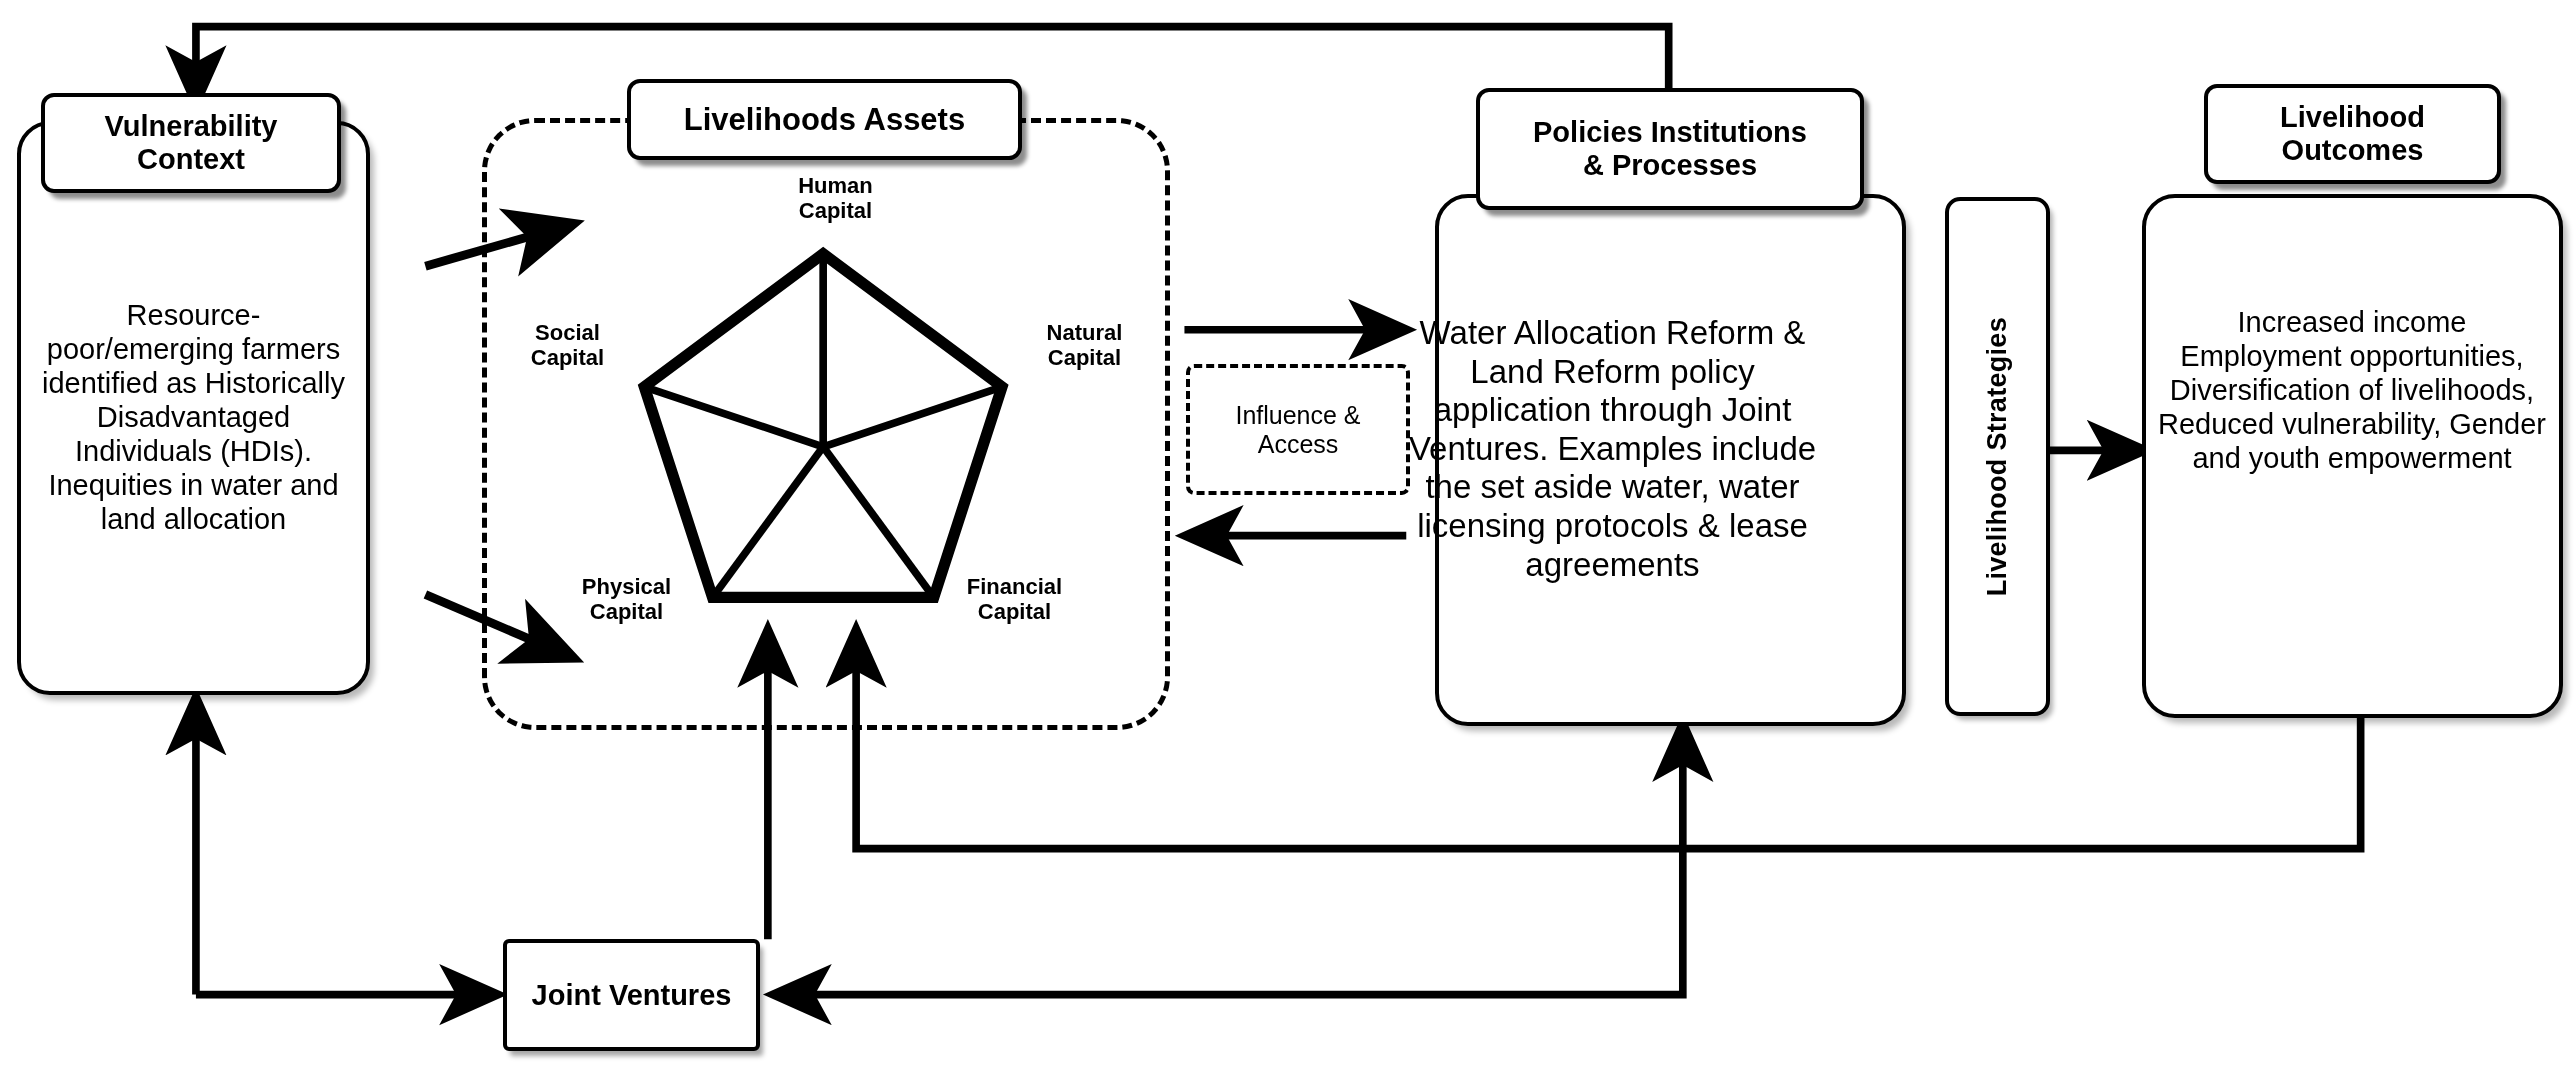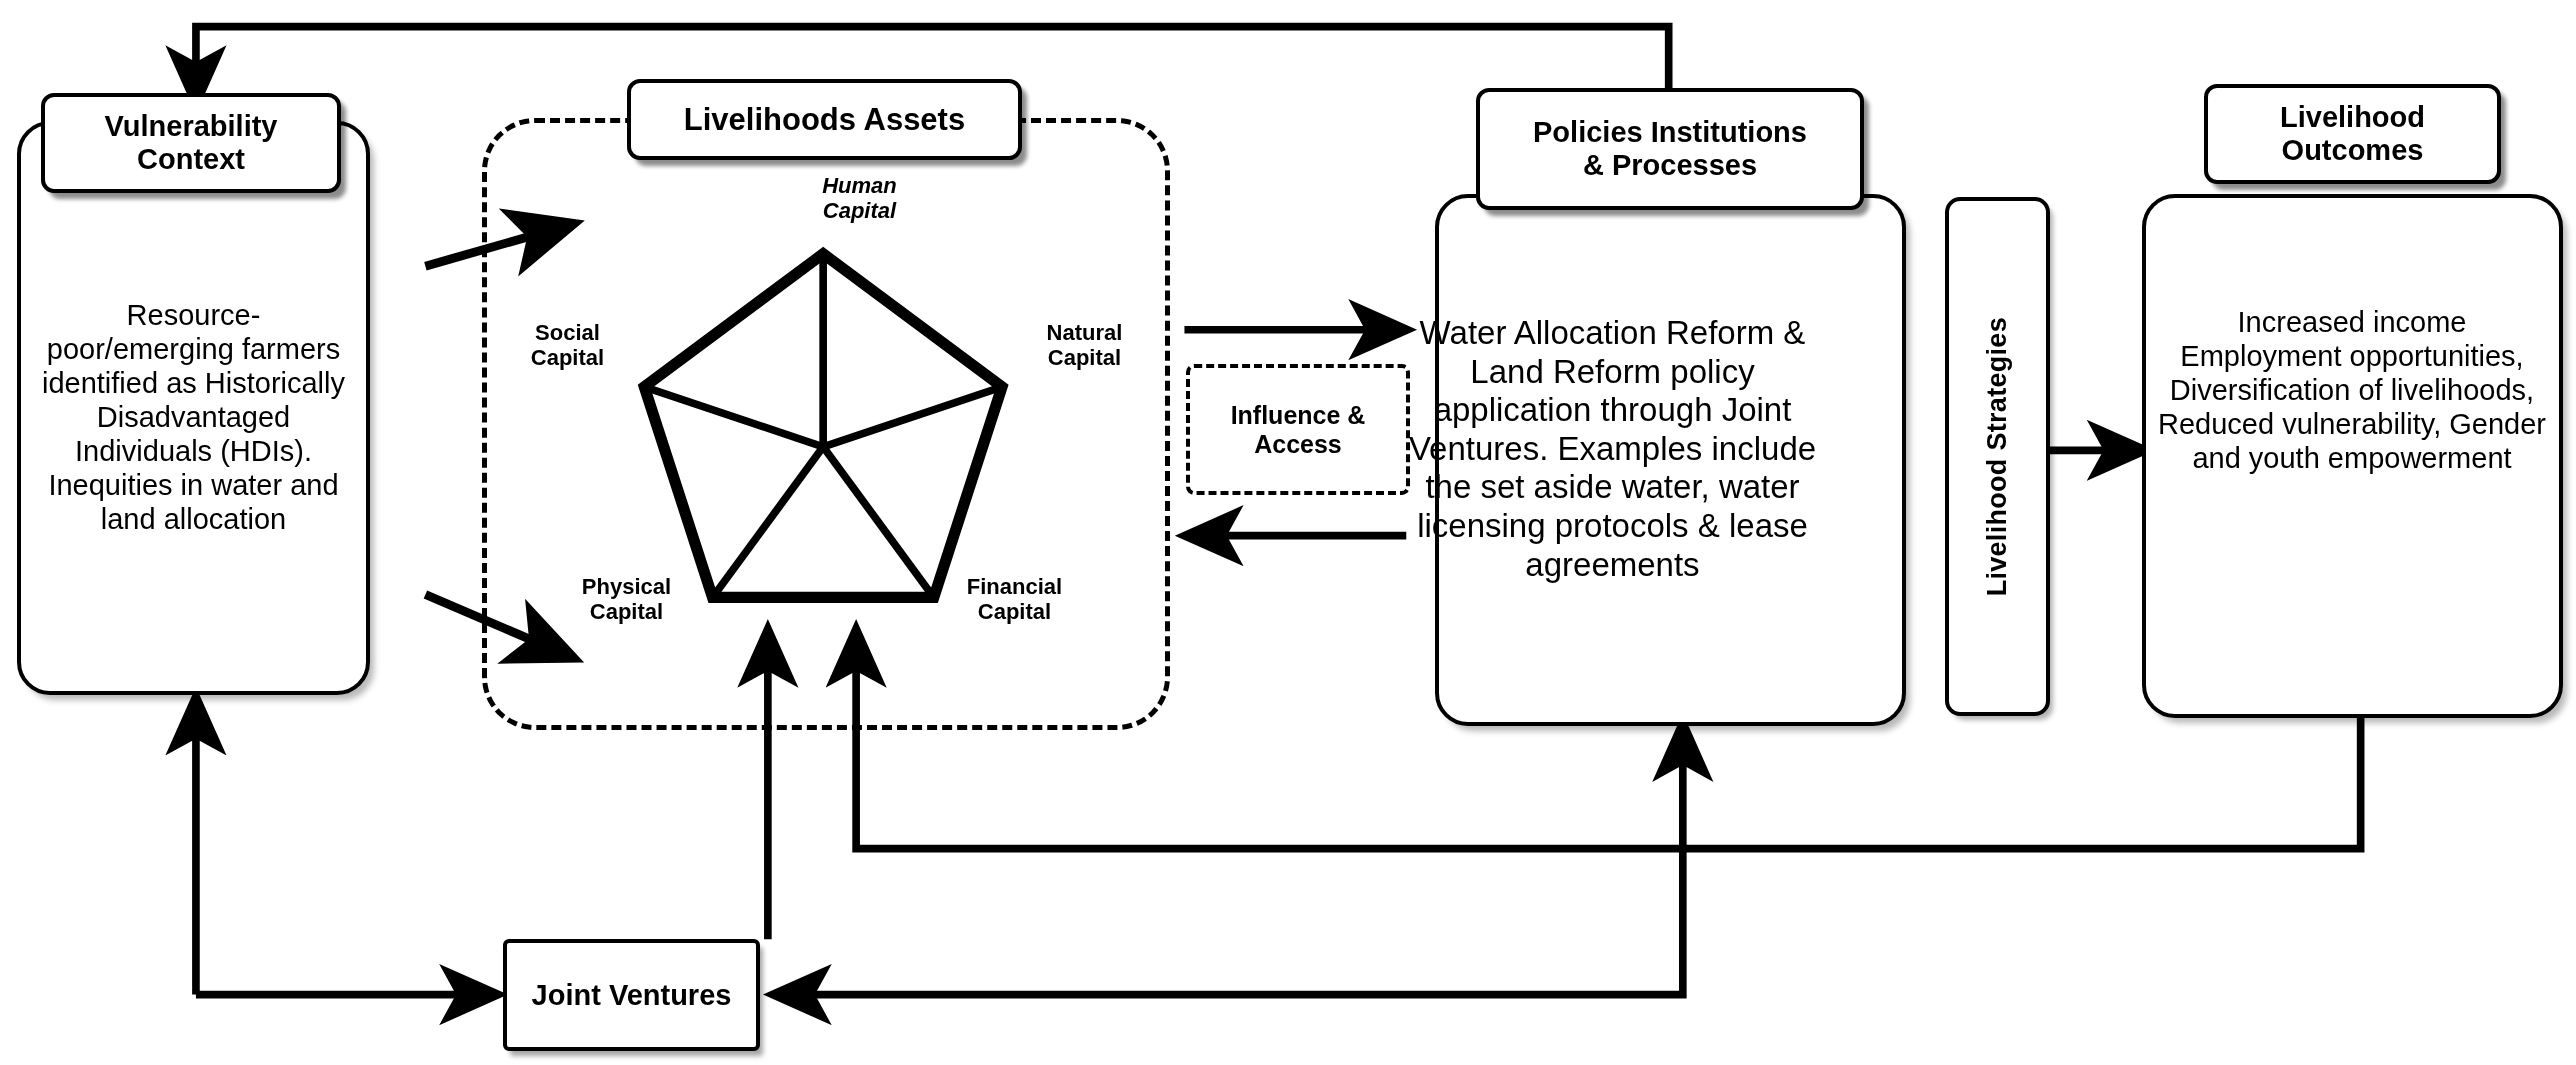--- a/index.html
+++ b/index.html
@@ -27,21 +27,21 @@
   }
   .pentlabel{position:absolute;font-weight:bold;text-align:center;line-height:1.12;
              font-size:22px;z-index:6;white-space:nowrap;}
   .dashbox{
     position:absolute;border:5.3px dashed #000;border-radius:53px;box-sizing:border-box;
     background:transparent;z-index:2;
   }
   .dashsmall{
     position:absolute;border:4.7px dashed #000;border-radius:8.2px;box-sizing:border-box;
     display:flex;align-items:center;justify-content:center;text-align:center;
-    font-weight:bold;font-size:25px;line-height:1.15;z-index:5;background:#fff;
+    font-weight:normal;font-size:25px;line-height:1.15;z-index:5;background:#fff;
   }
   .vertpanel{
     position:absolute;background:#fff;border:4.1px solid #000;border-radius:15.3px;
     box-sizing:border-box;box-shadow:5.3px 5.9px 5.3px -2.4px rgba(0,0,0,.3);z-index:3;
     display:flex;align-items:center;justify-content:center;
   }
   .vertpanel span{
     writing-mode:vertical-rl;transform:rotate(180deg);
     font-weight:bold;font-size:27px;letter-spacing:0.3px;white-space:nowrap;
   }
@@ -99,21 +99,21 @@
   </svg>
 
   <div class="panel" style="left:16.5px;top:121px;width:353px;height:574px;"></div>
   <div class="hdr" style="left: 41px; top: 93px; width: 300px; height: 100px; font-size: 29px; white-space: pre-line;">Vulnerability
 Context</div>
   <div class="bodytxt" style="left:36px;top:259px;width:315px;font-size:29px;">Resource-poor/emerging farmers identified as Historically Disadvantaged Individuals (HDIs). Inequities in water and land allocation</div>
 
   <div class="dashbox" style="left:482px;top:118px;width:688px;height:612px;"></div>
   <div class="hdr" style="left:627px;top:79px;width:395px;height:81px;font-size:31px;">Livelihoods Assets</div>
 
-  <div class="pentlabel" style="left: 786px; top: 174px; width: 147px; white-space: pre-line; font-style: italic;">Human
+  <div class="pentlabel" style="left: 762px; top: 174px; width: 147px; white-space: pre-line;">Human
 Capital</div>
   <div class="pentlabel" style="left: 1011px; top: 321px; width: 147px; white-space: pre-line;">Natural
 Capital</div>
   <div class="pentlabel" style="left: 941px; top: 575px; width: 147px; white-space: pre-line;">Financial
 Capital</div>
   <div class="pentlabel" style="left: 553px; top: 575px; width: 147px; white-space: pre-line;">Physical
 Capital</div>
   <div class="pentlabel" style="left: 494px; top: 321px; width: 147px; white-space: pre-line;">Social
 Capital</div>
 

